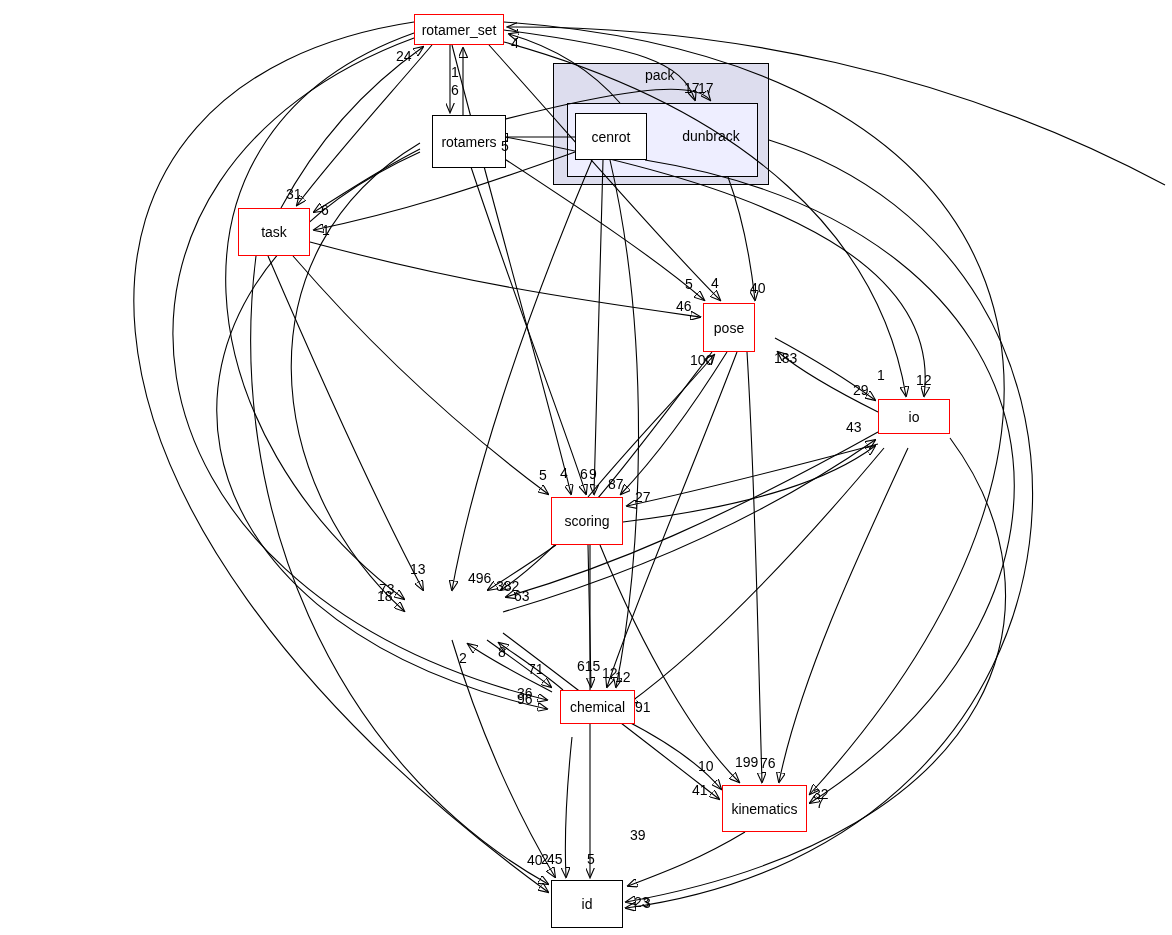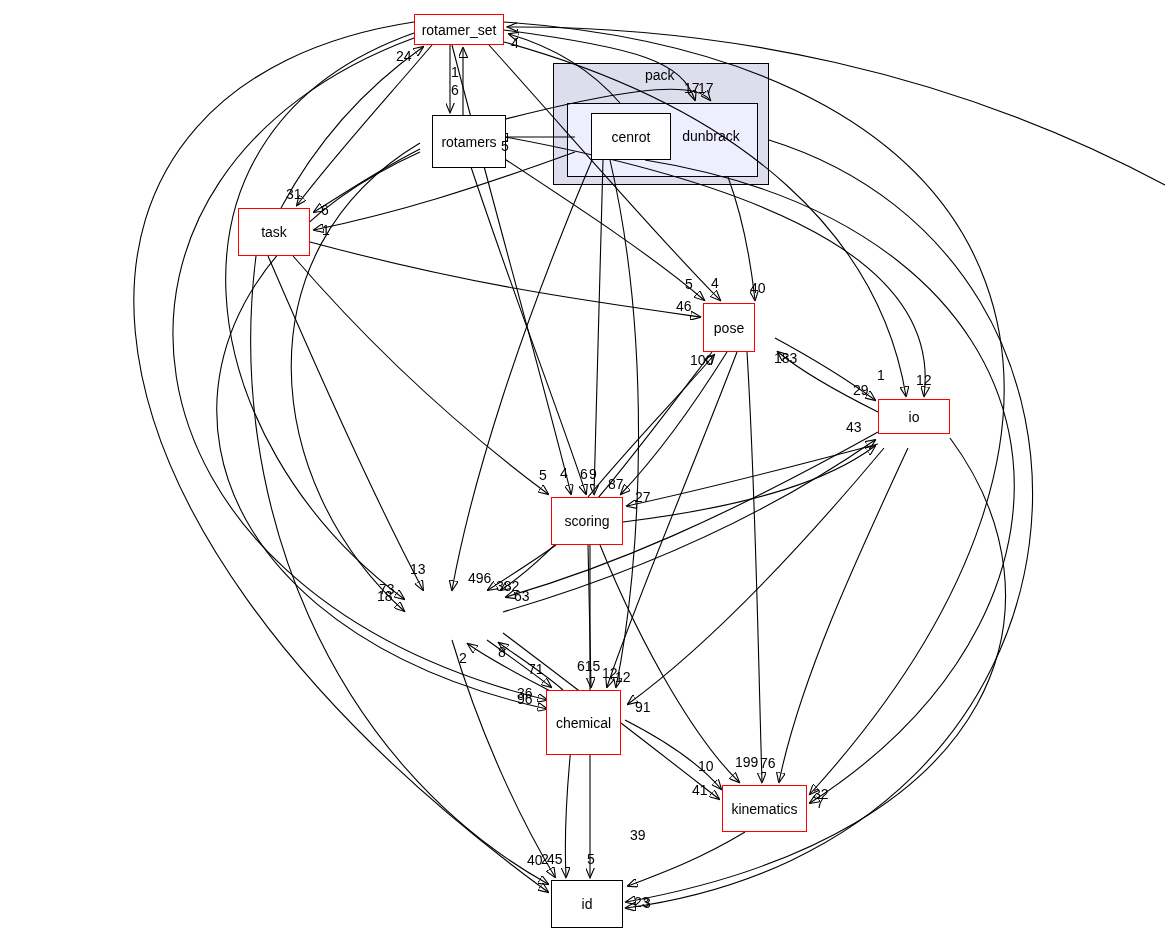--- a/index.html
+++ b/index.html
@@ -88,27 +88,27 @@
     <path d="M590,545 C590,660 590,770 590,877" marker-end="url(#arrow)"></path>
     <path d="M745,832 C702,858 665,872 628,886" marker-end="url(#arrow)"></path>
     <path d="M950,438 C1070,600 1010,832 626,902" marker-end="url(#arrow)"></path>
     <path d="M769,140 C1155,260 1125,840 626,908" marker-end="url(#arrow)"></path>
     <path d="M414,22 C28,80 12,500 548,892" marker-end="url(#arrow)"></path>
     <path d="M592,160 C520,330 472,480 452,590" marker-end="url(#arrow)"></path>
   </svg>
 
   <div class="node red" style="left:414px;top:14px;width:90px;height:31px">rotamer_set</div>
   <div class="node blackb" style="left:432px;top:115px;width:74px;height:53px">rotamers</div>
-  <div class="node blackb" style="left:591px;top:113px;width:80px;height:47px">cenrot</div>
+  <div class="node blackb" style="left:575px;top:113px;width:72px;height:47px">cenrot</div>
   <div class="node plain" style="left:668px;top:121px;width:86px;height:30px">dunbrack</div>
   <div class="node red" style="left:238px;top:208px;width:72px;height:48px">task</div>
   <div class="node red" style="left:703px;top:303px;width:52px;height:49px">pose</div>
   <div class="node red" style="left:878px;top:399px;width:72px;height:35px">io</div>
   <div class="node red" style="left:551px;top:497px;width:72px;height:48px">scoring</div>
-  <div class="node red" style="left:546px;top:690px;width:75px;height:65px">chemical</div>
+  <div class="node red" style="left:560px;top:690px;width:75px;height:34px">chemical</div>
   <div class="node red" style="left:722px;top:785px;width:85px;height:47px">kinematics</div>
   <div class="node blackb" style="left:551px;top:880px;width:72px;height:48px">id</div>
 
   <span class="el" style="left:511px;top:36px">4</span>
   <span class="el" style="left:396px;top:49px">24</span>
   <span class="el" style="left:451px;top:65px">1</span>
   <span class="el" style="left:451px;top:83px">6</span>
   <span class="el" style="left:501px;top:139px">5</span>
   <span class="el" style="left:684px;top:81px">17</span>
   <span class="el" style="left:698px;top:81px">17</span>

